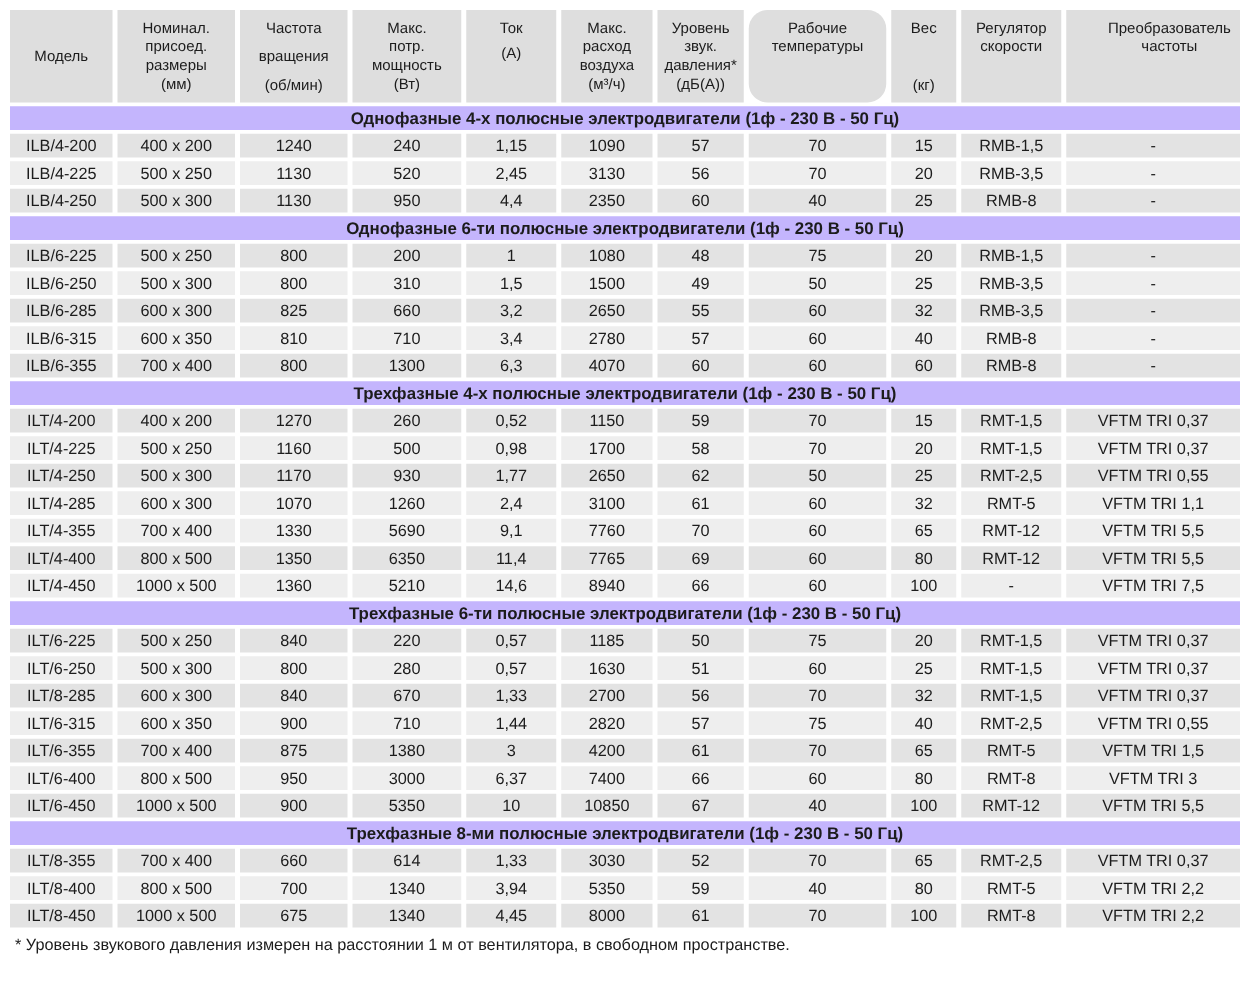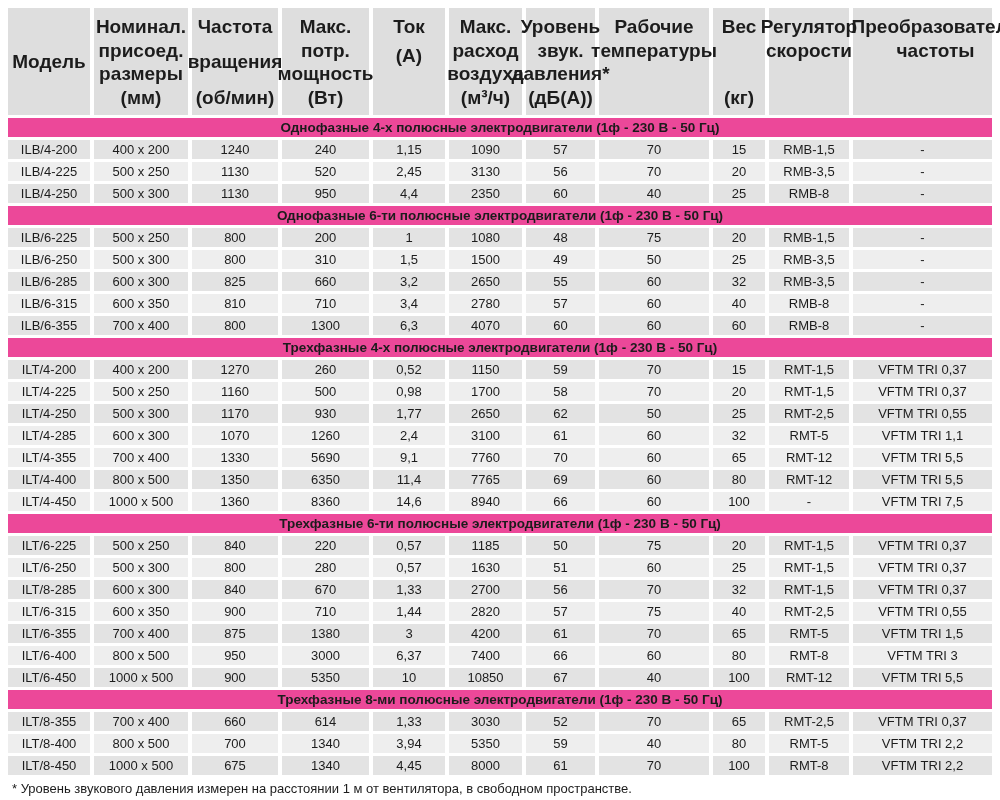--- a/index.html
+++ b/index.html
@@ -18,23 +18,23 @@
   }
   .wrap{padding:5px 4px 0 4px;}
   table.spec{
     border-collapse:separate;
     border-spacing:4px 3px;
     table-layout:fixed;
     width:992px;
   }
   th.col-header{
     background:var(--header-bg);
-    font-size:19px;
-    font-weight:bold;
-    height:104px;
+    font-size:12px;
+    font-weight:normal;
+    height:74px;
     padding:7px 2px 6px 2px;
     vertical-align:top;
   }
   .th-inner{
     display:flex;
     flex-direction:column;
     align-items:center;
     height:100%;
     line-height:1.24;
   }
@@ -47,21 +47,21 @@
     background:var(--row-dark);
     text-align:center;
     font-size:13px;
     height:19px;
     padding:0 2px;
     white-space:nowrap;
     overflow:hidden;
   }
   tr.light td.data-cell{background:var(--row-light);}
   td.section-cell{
-    background:#ec4899;
+    background:#c4b5fd;
     text-align:center;
     font-weight:bold;
     font-size:13.5px;
     height:19px;
     padding:1px 0;
     white-space:nowrap;
   }
   .footnote{
     font-size:13px;
     padding:3px 8px 0 8px;
@@ -117,21 +117,21 @@
             </div>
           </th>
           <th class="col-header" style="width: 69px;">
             <div class="th-inner layout-top">
               <div>Уровень</div>
               <div>звук.</div>
               <div>давления*</div>
               <div>(дБ(А))</div>
             </div>
           </th>
-          <th class="col-header" style="width: 110px;">
+          <th class="col-header" style="width: 110px; border-radius: 15px;">
             <div class="th-inner layout-top">
               <div>Рабочие</div>
               <div>температуры</div>
             </div>
           </th>
           <th class="col-header" style="width: 52px;">
             <div class="th-inner layout-split">
               <div>Вес</div>
               <div class="unit">(кг)</div>
             </div>
@@ -339,21 +339,21 @@
           <td class="data-cell">69</td>
           <td class="data-cell">60</td>
           <td class="data-cell">80</td>
           <td class="data-cell">RMT-12</td>
           <td class="data-cell">VFTM TRI 5,5</td>
         </tr>
         <tr class="light">
           <td class="data-cell">ILT/4-450</td>
           <td class="data-cell">1000 x 500</td>
           <td class="data-cell">1360</td>
-          <td class="data-cell">8360</td>
+          <td class="data-cell">5210</td>
           <td class="data-cell">14,6</td>
           <td class="data-cell">8940</td>
           <td class="data-cell">66</td>
           <td class="data-cell">60</td>
           <td class="data-cell">100</td>
           <td class="data-cell">-</td>
           <td class="data-cell">VFTM TRI 7,5</td>
         </tr>
         <tr>
           <td class="section-cell" colspan="11">Трехфазные 6-ти полюсные электродвигатели (1ф - 230 В - 50 Гц)</td>

